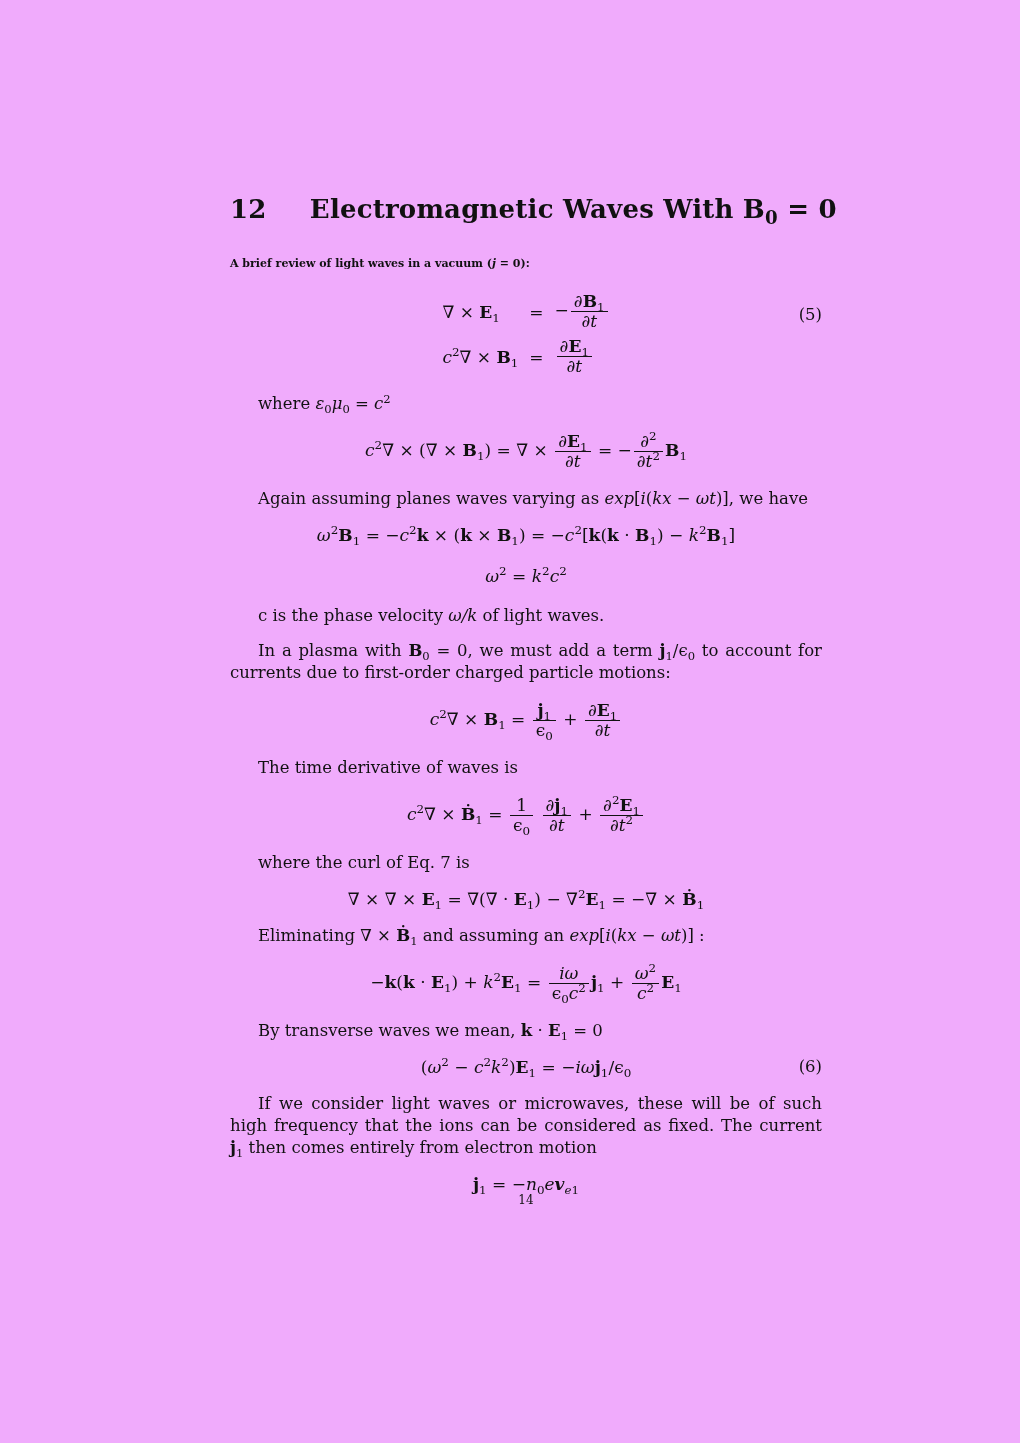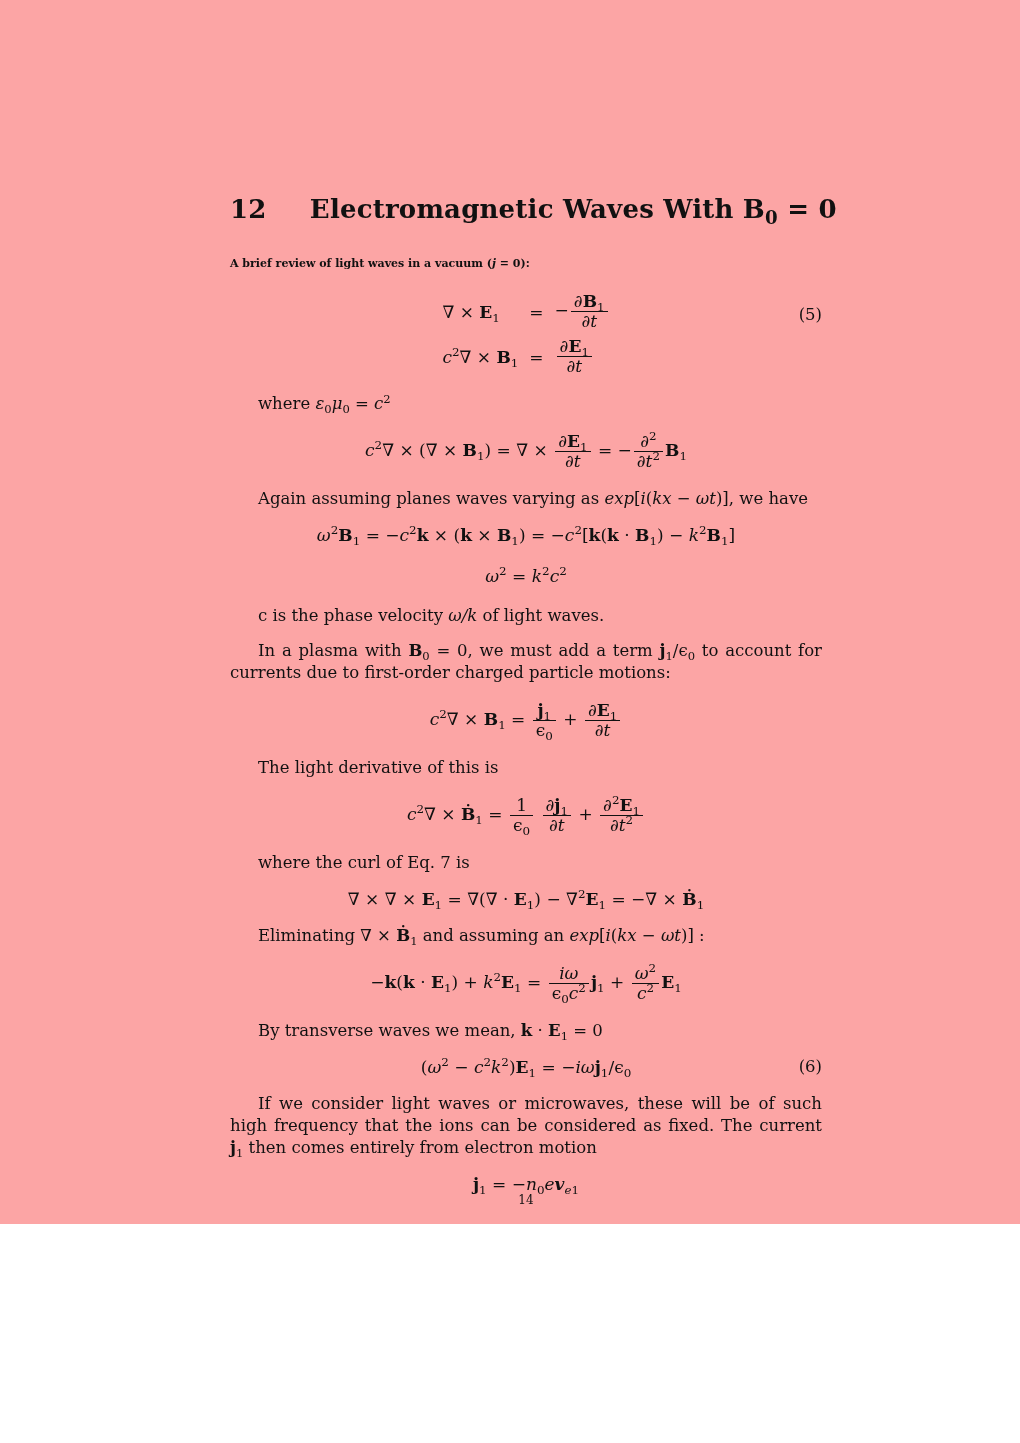--- a/index.html
+++ b/index.html
@@ -4,21 +4,21 @@
 <style>
   * { margin:0; padding:0; box-sizing:border-box; }
   html, body { background:#ffffff; }
   body {
     width:1020px; height:1443px;
     font-family:"DejaVu Serif", serif;
     color:#111111;
     position:relative;
     overflow:hidden;
   }
-  .page { position:relative; width:1020px; height:1224px; background:#fca5a5; }
+  .page { position:relative; width:1020px; height:1443px; background:#f0abfc; }
   .content { position:absolute; left:230px; top:193px; width:592px; }
 
   h1.section-heading {
     font-size:26px; font-weight:bold; line-height:32px;
     margin:0 0 28px 0; letter-spacing:0.2px; white-space:nowrap;
   }
   h1 .secnum { display:inline-block; margin-right:34px; }
 
   .subheading { font-size:11px; font-weight:bold; line-height:22px; margin:0 0 10px 0; }
 
@@ -107,21 +107,21 @@
     </div>
 
     <p class="body-par">c is the phase velocity <i>ω/k</i> of light waves.</p>
 
     <p class="body-par">In a plasma with <b>B</b><sub>0</sub> = 0, we must add a term <b>j</b><sub>1</sub>/ϵ<sub>0</sub> to account for currents due to first-order charged particle motions:</p>
 
     <div class="eq">
       <span><i>c</i><sup>2</sup>∇ × <b>B</b><sub>1</sub> = <span class="frac"><span class="num"><b>j</b><sub>1</sub></span><span class="den">ϵ<sub>0</sub></span></span> + <span class="frac"><span class="num"><i>∂</i><b>E</b><sub>1</sub></span><span class="den"><i>∂t</i></span></span></span>
     </div>
 
-    <p class="body-par">The light derivative of this is</p>
+    <p class="body-par">The time derivative of waves is</p>
 
     <div class="eq">
       <span><i>c</i><sup>2</sup>∇ × <b>Ḃ</b><sub>1</sub> = <span class="frac"><span class="num">1</span><span class="den">ϵ<sub>0</sub></span></span> <span class="frac"><span class="num"><i>∂</i><b>j</b><sub>1</sub></span><span class="den"><i>∂t</i></span></span> + <span class="frac"><span class="num"><i>∂</i><sup>2</sup><b>E</b><sub>1</sub></span><span class="den"><i>∂t</i><sup>2</sup></span></span></span>
     </div>
 
     <p class="body-par">where the curl of Eq. 7 is</p>
 
     <div class="eq tight">
       <span>∇ × ∇ × <b>E</b><sub>1</sub> = ∇(∇ · <b>E</b><sub>1</sub>) − ∇<sup>2</sup><b>E</b><sub>1</sub> = −∇ × <b>Ḃ</b><sub>1</sub></span>
     </div>

